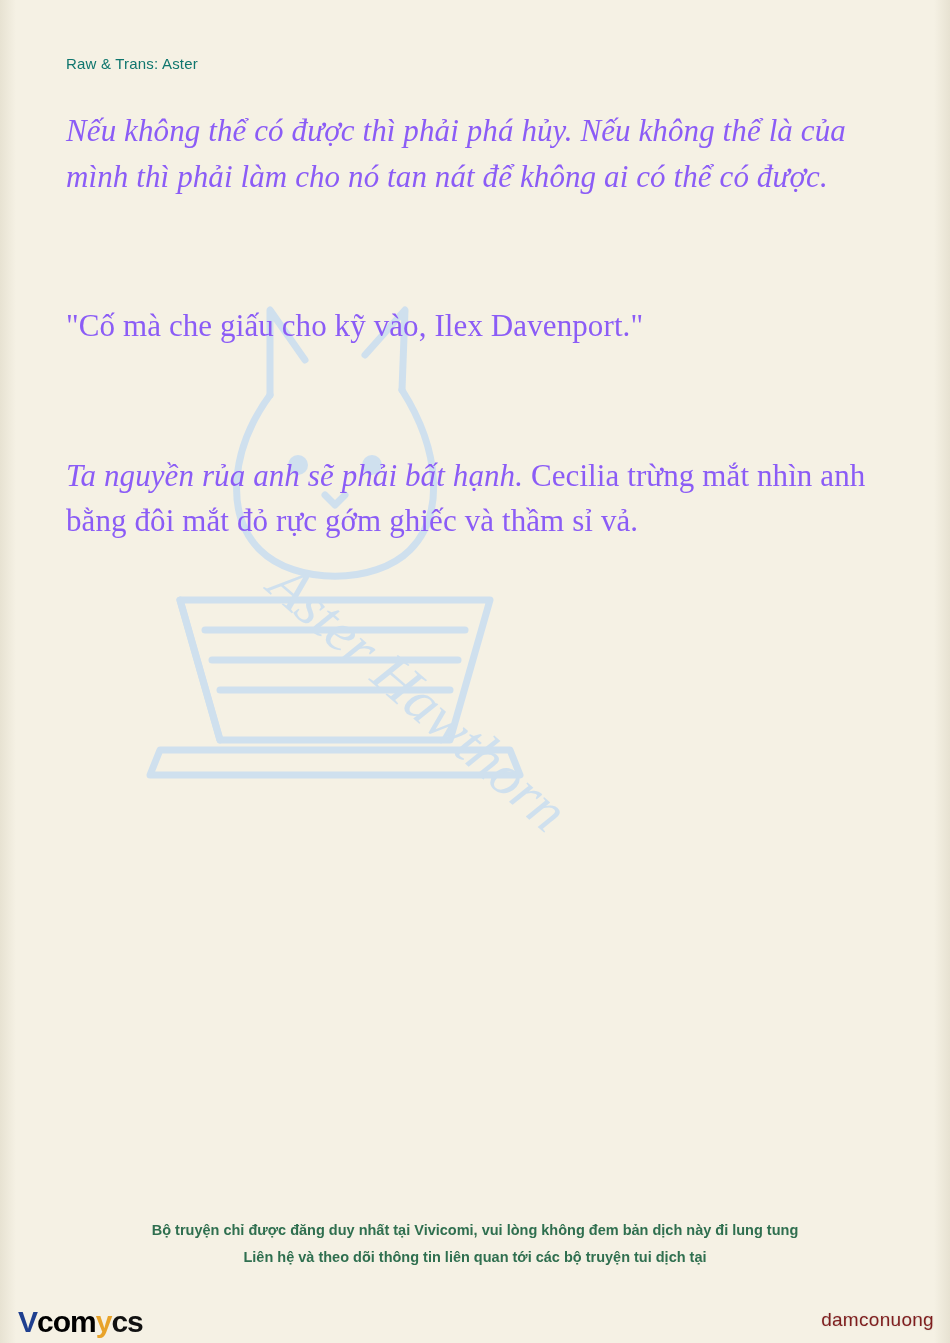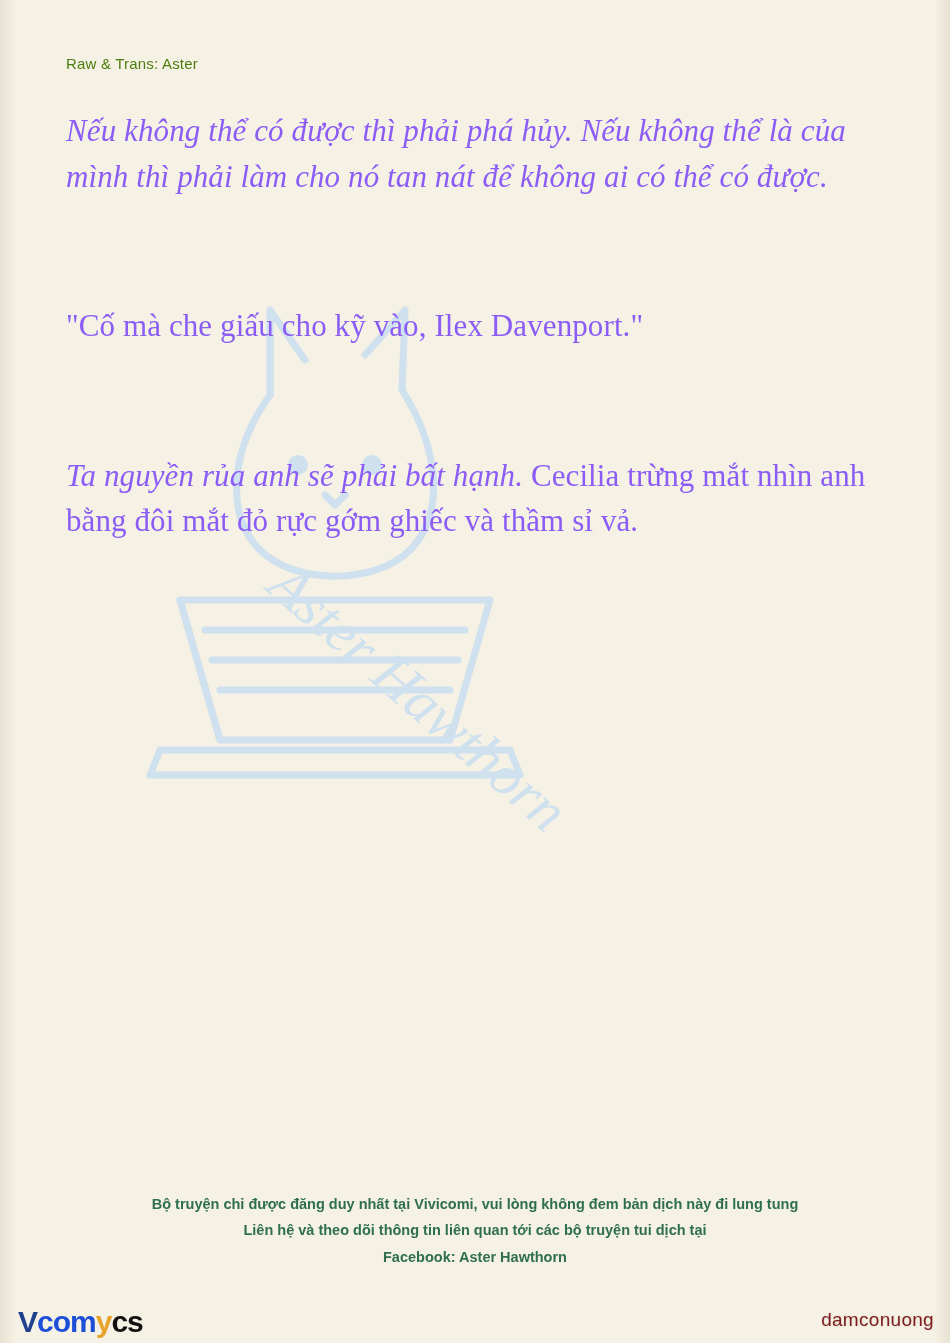--- a/index.html
+++ b/index.html
@@ -38,21 +38,21 @@
     width: 16px;
     background: linear-gradient(to left, #e7e2d2, rgba(231,226,210,0));
     pointer-events: none;
   }
 
   .credit {
     position: absolute;
     left: 66px;
     top: 55px;
     font-size: 15px;
-    color: #4d7c0f;
+    color: #0f766e;
     font-family: "Liberation Sans", sans-serif;
     letter-spacing: 0.2px;
   }
 
   .content {
     position: absolute;
     left: 66px;
     top: 108px;
     width: 818px;
   }
@@ -123,21 +123,21 @@
     left: 18px;
     bottom: 4px;
     display: flex;
     align-items: baseline;
     font-family: "Liberation Sans", sans-serif;
     font-weight: bold;
     font-size: 30px;
     letter-spacing: -1px;
   }
   .brand-left .b1 { color: #1f3f8f; }
-  .brand-left .b2 { color: #1d4ed8; }
+  .brand-left .b2 { color: #000000; }
   .brand-left .b3 { color: #e8a32a; }
   .brand-left .b4 { color: #111; text-align: right; }
 
   .brand-right {
     position: absolute;
     right: 16px;
     bottom: 12px;
     font-family: "Liberation Sans", sans-serif;
     font-size: 19px;
     color: #7f1d1d;
@@ -177,21 +177,20 @@
 
     <p class="para roman gap-xl">"Cố mà che giấu cho kỹ vào, Ilex Davenport."</p>
 
     <p class="para mixed gap-xl"><span class="it">Ta nguyền rủa anh sẽ phải bất hạnh.</span><span class="ro"> Cecilia trừng mắt nhìn anh bằng đôi mắt đỏ rực gớm ghiếc và thầm sỉ vả.</span></p>
 
   </div>
 
   <div class="footer">
     <div>Bộ truyện chỉ được đăng duy nhất tại Vivicomi, vui lòng không đem bản dịch này đi lung tung</div>
     <div>Liên hệ và theo dõi thông tin liên quan tới các bộ truyện tui dịch tại</div>
-    <div>Facebook: Aster Hawthorn</div>
   </div>
 
   <div class="bottom-bar">
     <div class="brand-left">
       <span class="b1">V</span>
         <span class="b2">com</span>
         <span class="b3">y</span>
         <span class="b4">cs</span>
     </div>
     <div class="brand-right">damconuong</div>

